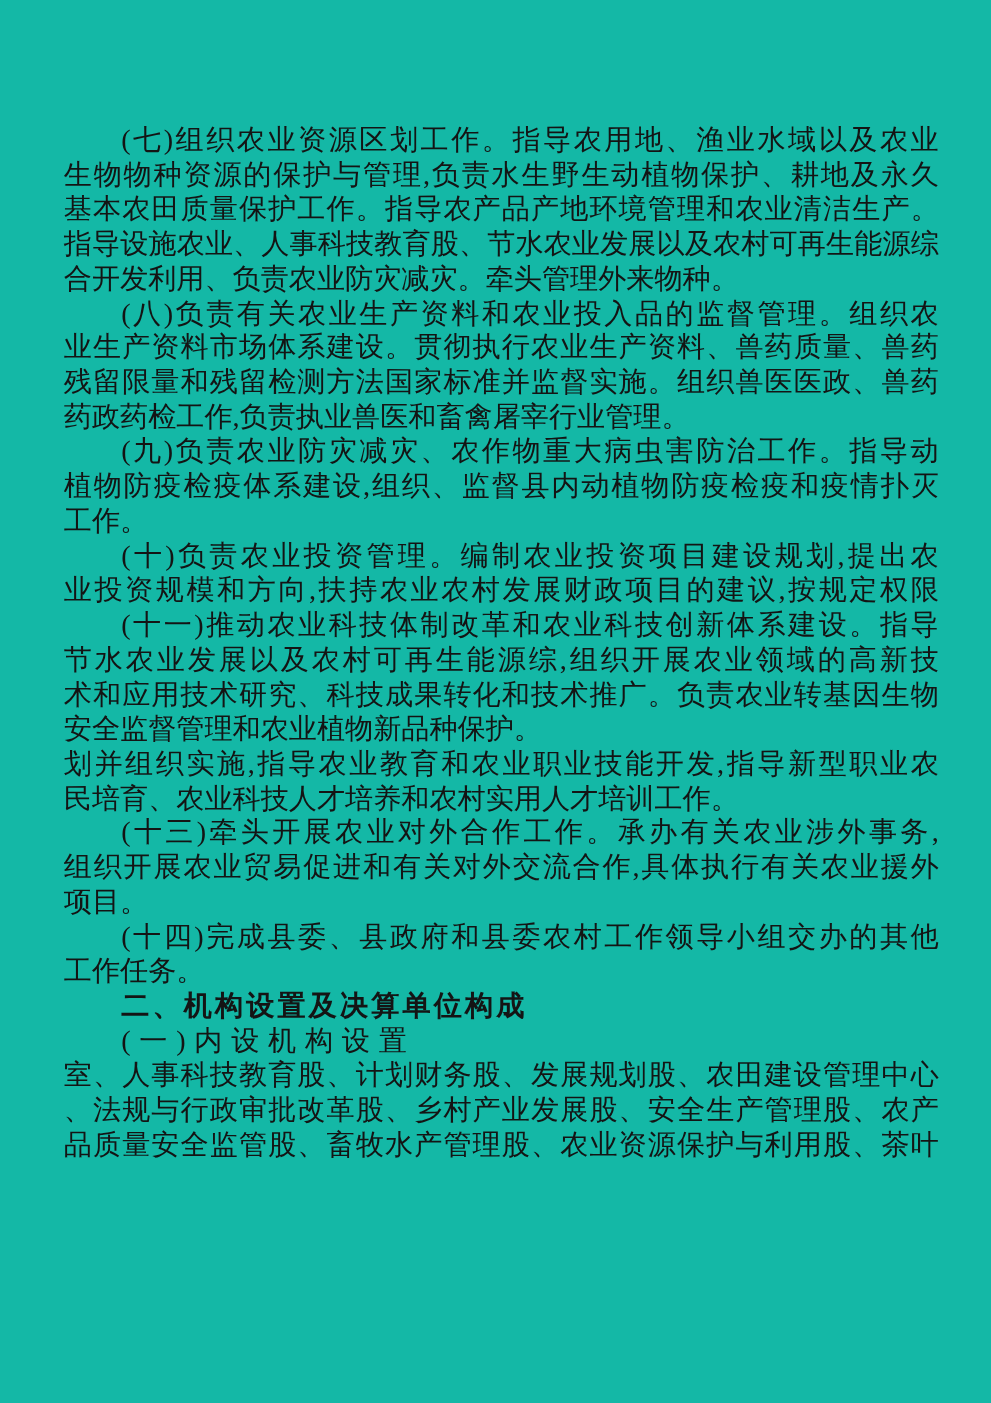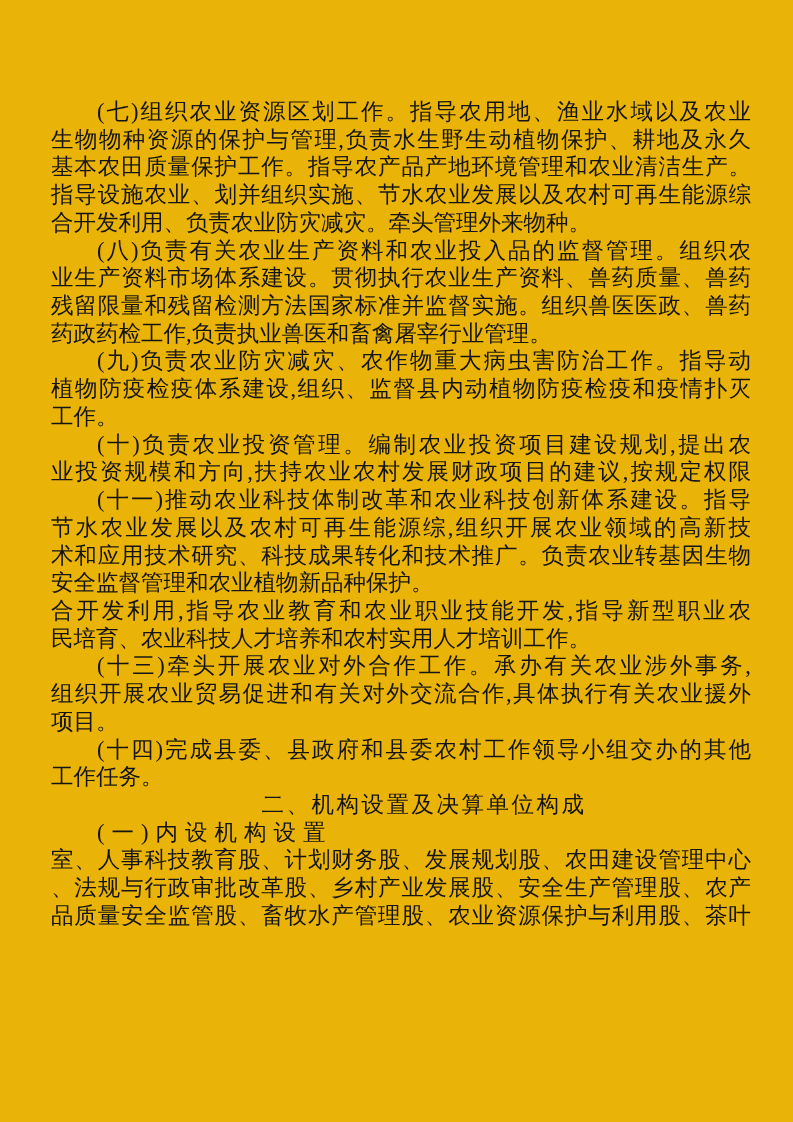--- a/index.html
+++ b/index.html
@@ -4,21 +4,21 @@
 <style>
   html, body {
     margin: 0;
     padding: 0;
     background: #ffffff;
   }
   .page {
     position: relative;
     width: 793px;
     height: 1122px;
-    background: #eab308;
+    background: #14b8a6;
     overflow: hidden;
     font-family: "Liberation Serif", "DejaVu Serif", serif;
   }
   .text-block {
     position: absolute;
     left: 51px;
     top: 98px;
     width: 700px;
     color: #141414;
   }
@@ -32,52 +32,51 @@
   .line.full {
     white-space: normal;
     text-align: justify;
     text-align-last: justify;
     -moz-text-align-last: justify;
   }
   .line.indent {
     padding-left: 46px;
   }
   .line.heading {
-    font-weight: normal;
+    font-weight: bold;
     letter-spacing: 2.5px;
-    text-align: center;
   }
   .line.subheading {
     letter-spacing: 7px;
   }
 </style>
 </head>
 <body>
 
 <div class="page">
   <div class="text-block">
       <div class="line body indent full">(七)组织农业资源区划工作。指导农用地、渔业水域以及农业</div>
       <div class="line body full">生物物种资源的保护与管理,负责水生野生动植物保护、耕地及永久</div>
       <div class="line body full">基本农田质量保护工作。指导农产品产地环境管理和农业清洁生产。</div>
-      <div class="line body full">指导设施农业、划并组织实施、节水农业发展以及农村可再生能源综</div>
+      <div class="line body full">指导设施农业、人事科技教育股、节水农业发展以及农村可再生能源综</div>
       <div class="line body">合开发利用、负责农业防灾减灾。牵头管理外来物种。</div>
       <div class="line body indent full">(八)负责有关农业生产资料和农业投入品的监督管理。组织农</div>
       <div class="line body full">业生产资料市场体系建设。贯彻执行农业生产资料、兽药质量、兽药</div>
       <div class="line body full">残留限量和残留检测方法国家标准并监督实施。组织兽医医政、兽药</div>
       <div class="line body">药政药检工作,负责执业兽医和畜禽屠宰行业管理。</div>
       <div class="line body indent full">(九)负责农业防灾减灾、农作物重大病虫害防治工作。指导动</div>
       <div class="line body full">植物防疫检疫体系建设,组织、监督县内动植物防疫检疫和疫情扑灭</div>
       <div class="line body">工作。</div>
       <div class="line body indent full">(十)负责农业投资管理。编制农业投资项目建设规划,提出农</div>
       <div class="line body full">业投资规模和方向,扶持农业农村发展财政项目的建议,按规定权限</div>
       <div class="line body indent full">(十一)推动农业科技体制改革和农业科技创新体系建设。指导</div>
       <div class="line body full">节水农业发展以及农村可再生能源综,组织开展农业领域的高新技</div>
       <div class="line body full">术和应用技术研究、科技成果转化和技术推广。负责农业转基因生物</div>
       <div class="line body">安全监督管理和农业植物新品种保护。</div>
-      <div class="line body full">合开发利用,指导农业教育和农业职业技能开发,指导新型职业农</div>
+      <div class="line body full">划并组织实施,指导农业教育和农业职业技能开发,指导新型职业农</div>
       <div class="line body">民培育、农业科技人才培养和农村实用人才培训工作。</div>
       <div class="line body indent full">(十三)牵头开展农业对外合作工作。承办有关农业涉外事务,</div>
       <div class="line body full">组织开展农业贸易促进和有关对外交流合作,具体执行有关农业援外</div>
       <div class="line body">项目。</div>
       <div class="line body indent full">(十四)完成县委、县政府和县委农村工作领导小组交办的其他</div>
       <div class="line body">工作任务。</div>
       <div class="line heading indent">二、机构设置及决算单位构成</div>
       <div class="line subheading indent">(一)内设机构设置</div>
       <div class="line body full">室、人事科技教育股、计划财务股、发展规划股、农田建设管理中心</div>
       <div class="line body full">、法规与行政审批改革股、乡村产业发展股、安全生产管理股、农产</div>

